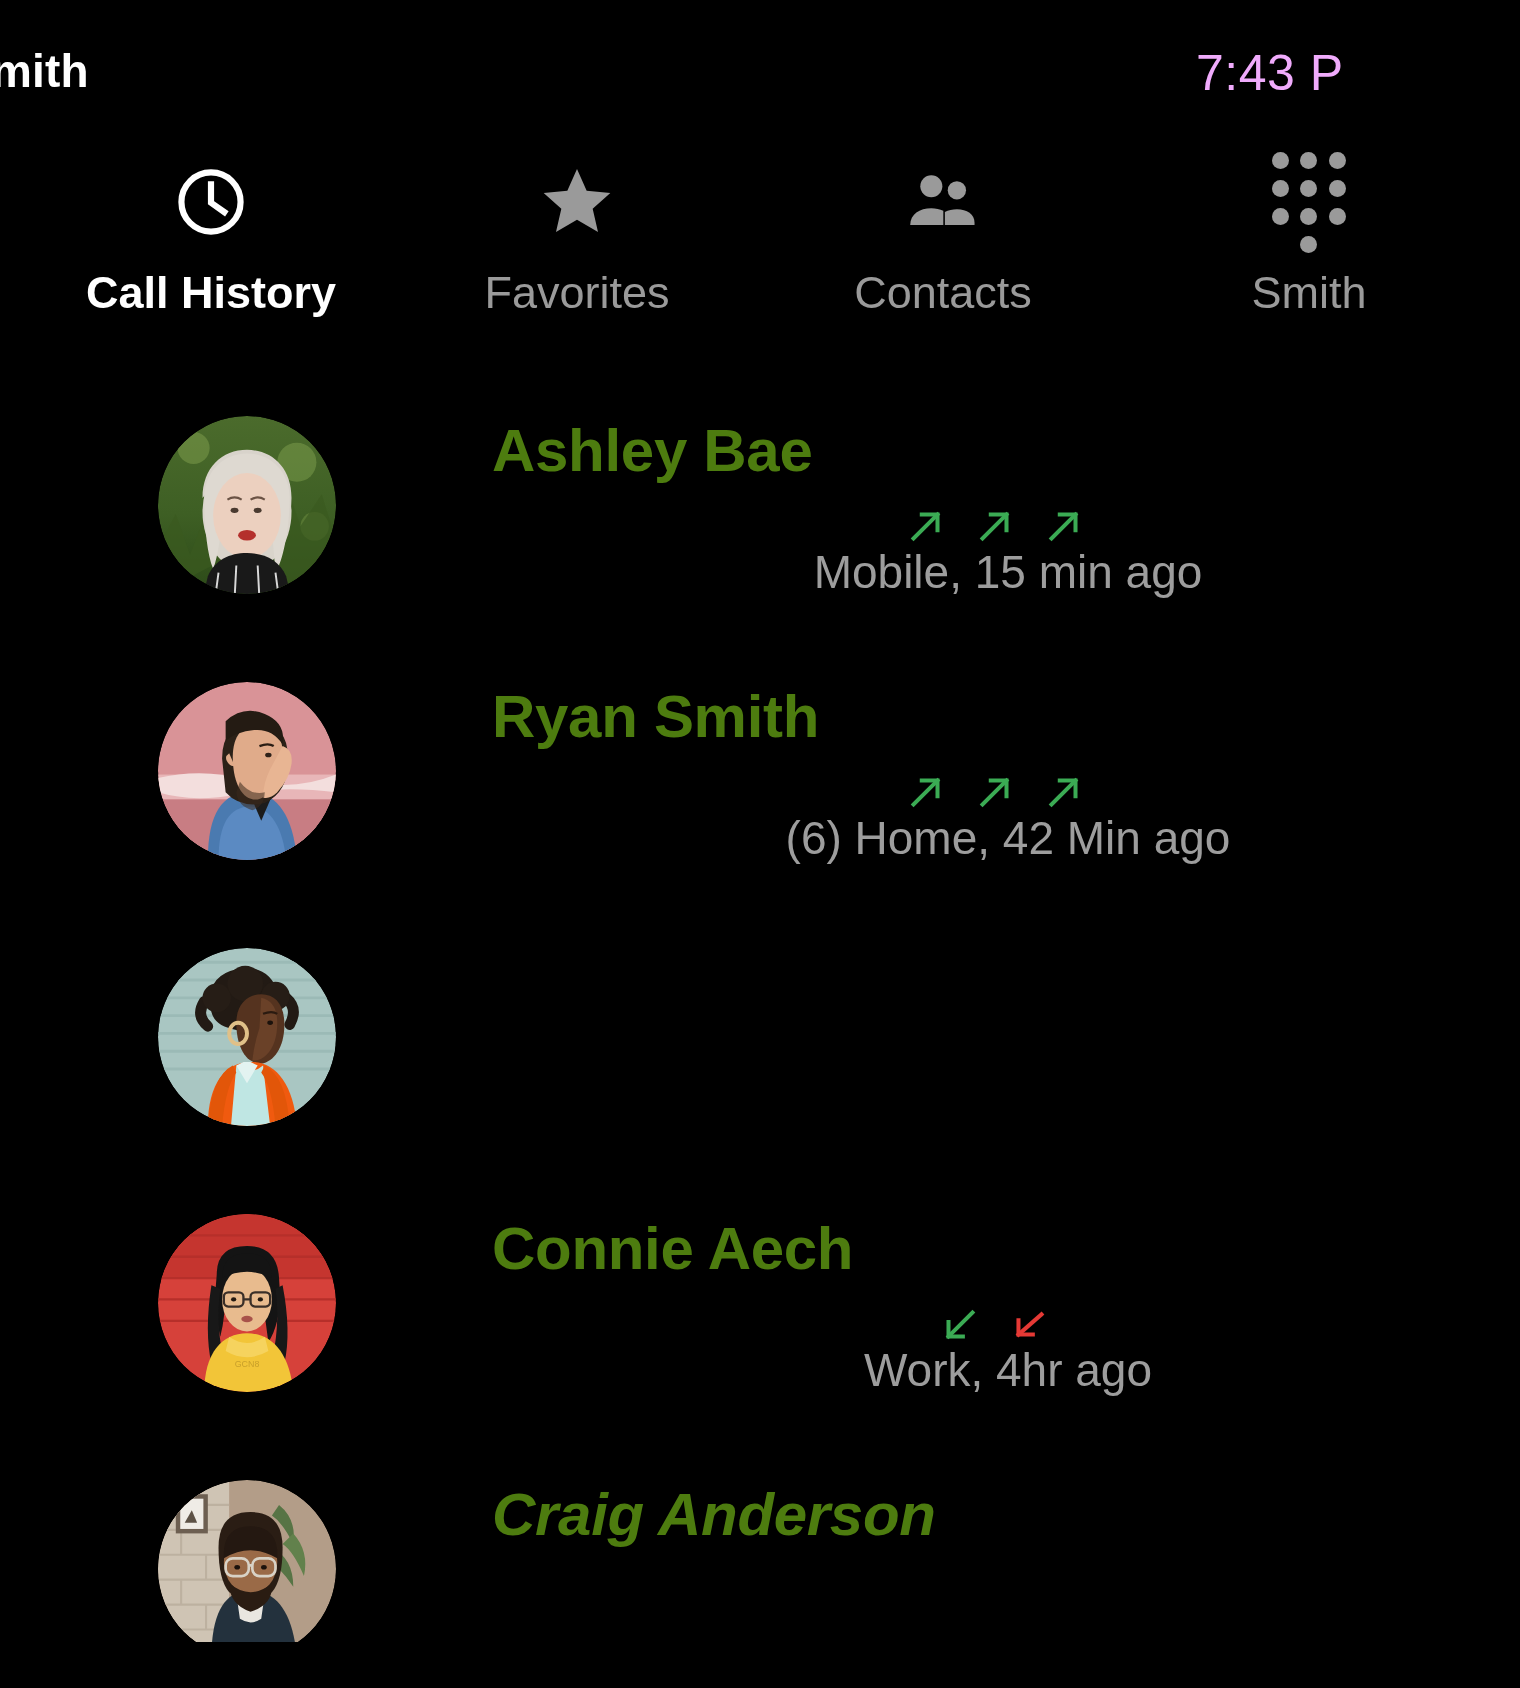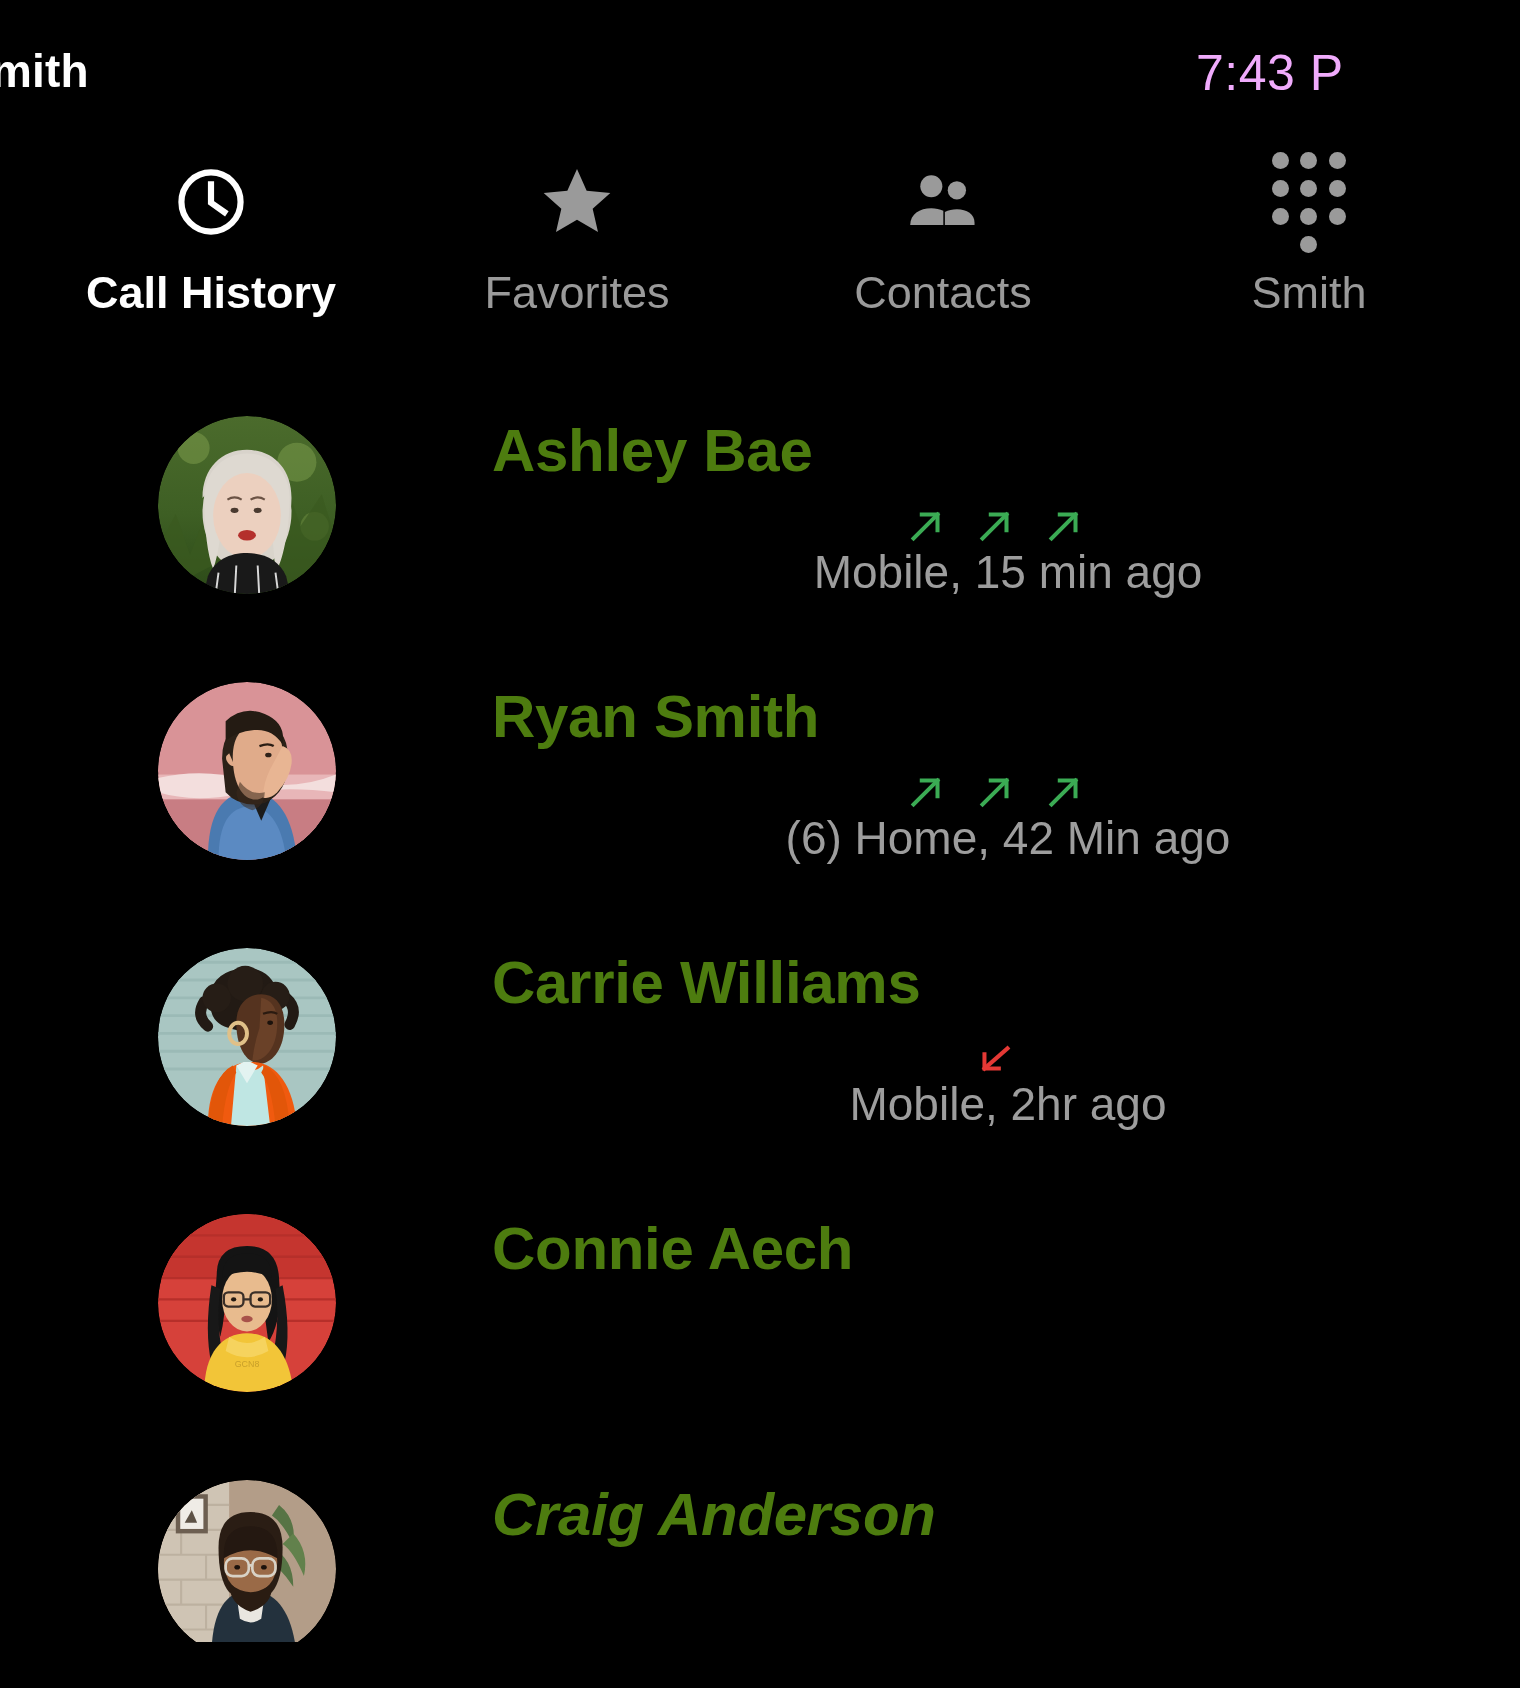--- a/index.html
+++ b/index.html
@@ -301,34 +301,20 @@
           <path d="M59 37 q5-2 8 0" stroke="#2a1a10" stroke-width="1.2" fill="none"></path>
           <ellipse cx="45" cy="48" rx="5" ry="6" fill="none" stroke="#e0c088" stroke-width="2.2"></ellipse>
           <path d="M28 100 C28 76 38 64 52 64 C66 64 76 76 78 100z" fill="#f05a0f"></path>
           <path d="M44 66 q8 6 15 0 l4 34 H41z" fill="#bfe6e3"></path>
           <path d="M44 66 L50 76 L56 66 L52 64 H48z" fill="#e3f3f1"></path>
           <path d="M60 66 q12 6 14 34 l-8 0 q-2-22-8-30z" fill="#e25609"></path>
           <path d="M42 66 q-12 6-14 34 l8 0 q2-22 8-30z" fill="#e25609"></path>
         </g>
       </svg>
     </div>
-    <div class="row-text">
-      <div class="row-name">Carrie Williams</div>
-      <div class="row-sub">
-        <span class="arrows">
-          <span class="arrow-slot">
-            <svg width="46" height="46" viewBox="0 0 24 24">
-              <path d="M18.5 7 L6.5 17.5" stroke="#e53935" stroke-width="2.1" fill="none" stroke-linecap="square"></path>
-              <path d="M6.5 10 L6.5 17.5 L14 17.5" stroke="#e53935" stroke-width="2.1" fill="none" stroke-linecap="square"></path>
-            </svg>
-          </span>
-        </span>
-        <span class="sub-text">Mobile, 2hr ago</span>
-      </div>
-    </div>
   </div>
 
   <div class="call-row">
     <div class="avatar">
       <svg viewBox="0 0 100 100">
         <defs>
             <clipPath id="c4">
               <circle cx="50" cy="50" r="50"></circle>
             </clipPath>
           </defs>
@@ -350,20 +336,37 @@
           <ellipse cx="57.5" cy="48" rx="1.5" ry="1.2" fill="#241a12"></ellipse>
           <ellipse cx="50" cy="59" rx="3.2" ry="1.8" fill="#a8524a"></ellipse>
           <path d="M26 100 C26 78 36 67 50 67 C64 67 74 78 76 100z" fill="#f2c538"></path>
           <path d="M40 69 q10 7 20 0 l2 8 q-12 7-24 0z" fill="#f6d35e"></path>
           <text x="50" y="86" font-size="5" fill="#c9a02a" text-anchor="middle" font-family="Liberation Sans, sans-serif">GCN8</text>
         </g>
       </svg>
     </div>
     <div class="row-text">
       <div class="row-name">Connie Aech</div>
+      <div class="row-sub">
+        <span class="arrows">
+          <span class="arrow-slot">
+            <svg width="46" height="46" viewBox="0 0 24 24">
+              <path d="M18.5 6 L6 18.5" stroke="#3bab54" stroke-width="2.1" fill="none" stroke-linecap="square"></path>
+              <path d="M6 11 L6 18.5 L13.5 18.5" stroke="#3bab54" stroke-width="2.1" fill="none" stroke-linecap="square"></path>
+            </svg>
+          </span>
+          <span class="arrow-slot">
+            <svg width="46" height="46" viewBox="0 0 24 24">
+              <path d="M18.5 7 L6.5 17.5" stroke="#e53935" stroke-width="2.1" fill="none" stroke-linecap="square"></path>
+              <path d="M6.5 10 L6.5 17.5 L14 17.5" stroke="#e53935" stroke-width="2.1" fill="none" stroke-linecap="square"></path>
+            </svg>
+          </span>
+        </span>
+        <span class="sub-text">Work, 4hr ago</span>
+      </div>
     </div>
   </div>
 
   <div class="call-row clipped">
     <div class="avatar">
       <svg viewBox="0 0 100 100">
         <defs>
             <clipPath id="c5">
               <circle cx="50" cy="50" r="50"></circle>
             </clipPath>

